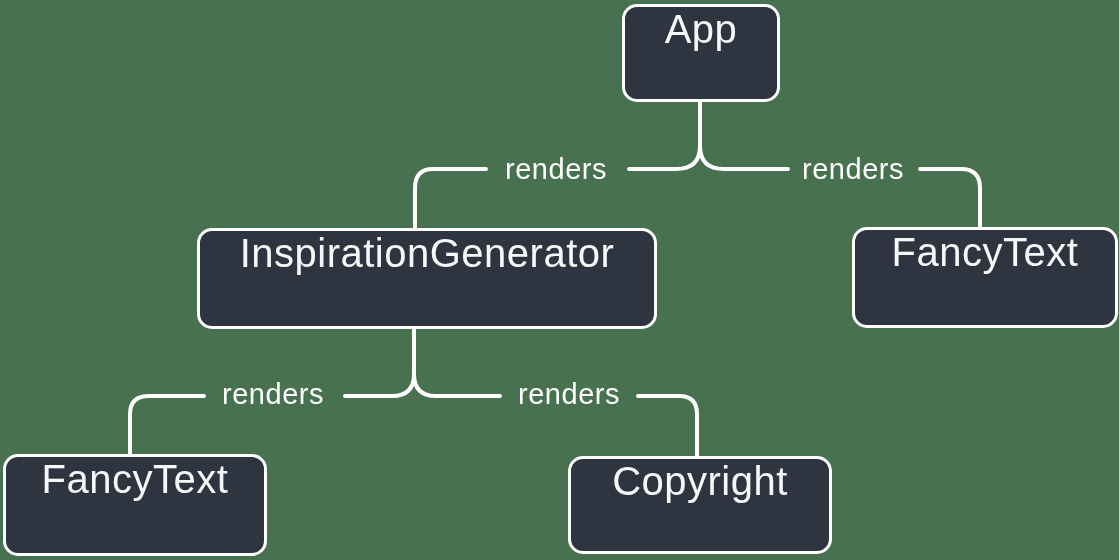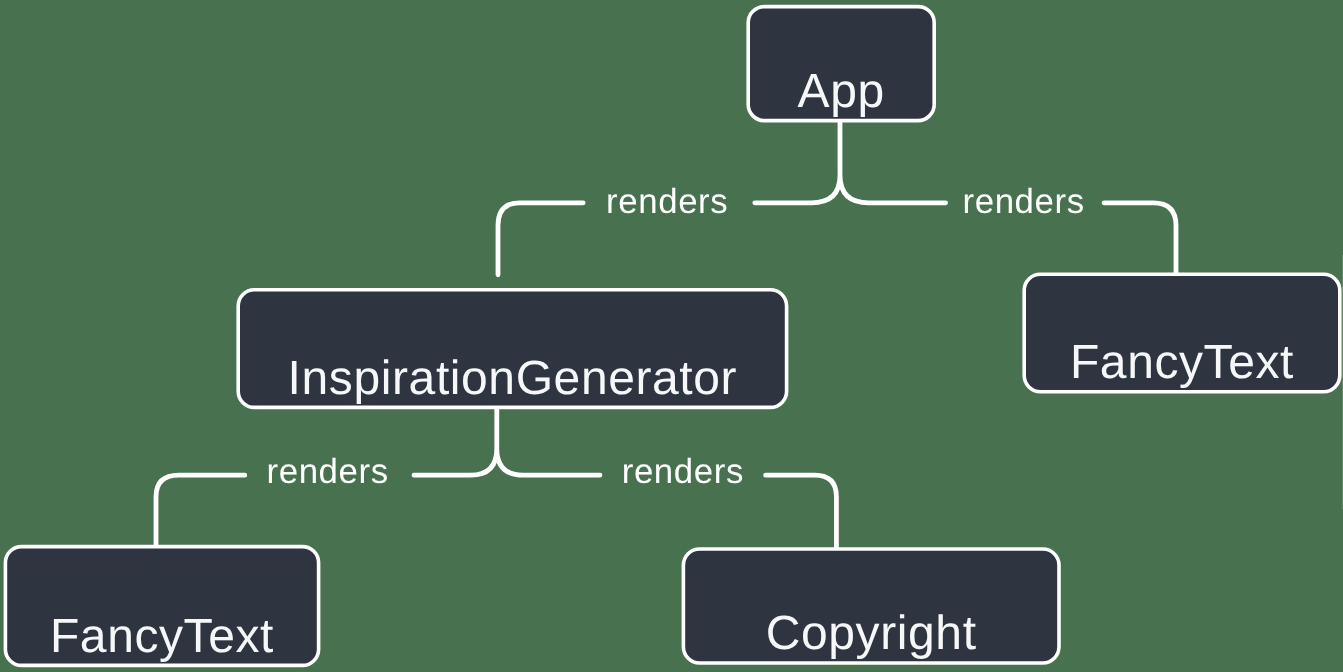--- a/index.html
+++ b/index.html
@@ -29,21 +29,21 @@
   .edges-svg path {
     fill: none;
     stroke: var(--edge-line);
     stroke-width: 4;
     stroke-linecap: round;
     stroke-linejoin: round;
   }
   .node {
     position: absolute;
     display: flex;
-    align-items: flex-end;
+    align-items: flex-start;
     justify-content: center;
     background: var(--node-fill);
     border: 3.5px solid var(--node-border);
     border-radius: 15px;
     color: var(--node-text);
     font-size: 40px;
     font-weight: 500;
     letter-spacing: 0.5px;
     white-space: nowrap;
   }
@@ -83,29 +83,29 @@
   <div class="edge-label" style="left:853px; top:169px;">renders</div>
 
   <div class="edge-label" style="left:273px; top:394px;">renders</div>
 
   <div class="edge-label" style="left:569px; top:394px;">renders</div>
 
   <div class="node" style="left:622px; top:4px; width:158px; height:98px;">
     <span>App</span>
   </div>
 
-  <div class="node" style="left:197px; top:240px; width:460px; height:101px;">
+  <div class="node" style="left:197px; top:228px; width:460px; height:101px;">
     <span>InspirationGenerator</span>
   </div>
 
   <div class="node" style="left:852px; top:227px; width:266px; height:101px;">
     <span>FancyText</span>
   </div>
 
   <div class="node" style="left:3px; top:454px; width:264px; height:102px;">
     <span>FancyText</span>
   </div>
 
-  <div class="node" style="left:568px; top:456px; width:316px; height:98px;">
+  <div class="node" style="left:568px; top:456px; width:264px; height:98px;">
     <span>Copyright</span>
   </div>
 
 </div>
 
 </body></html>

